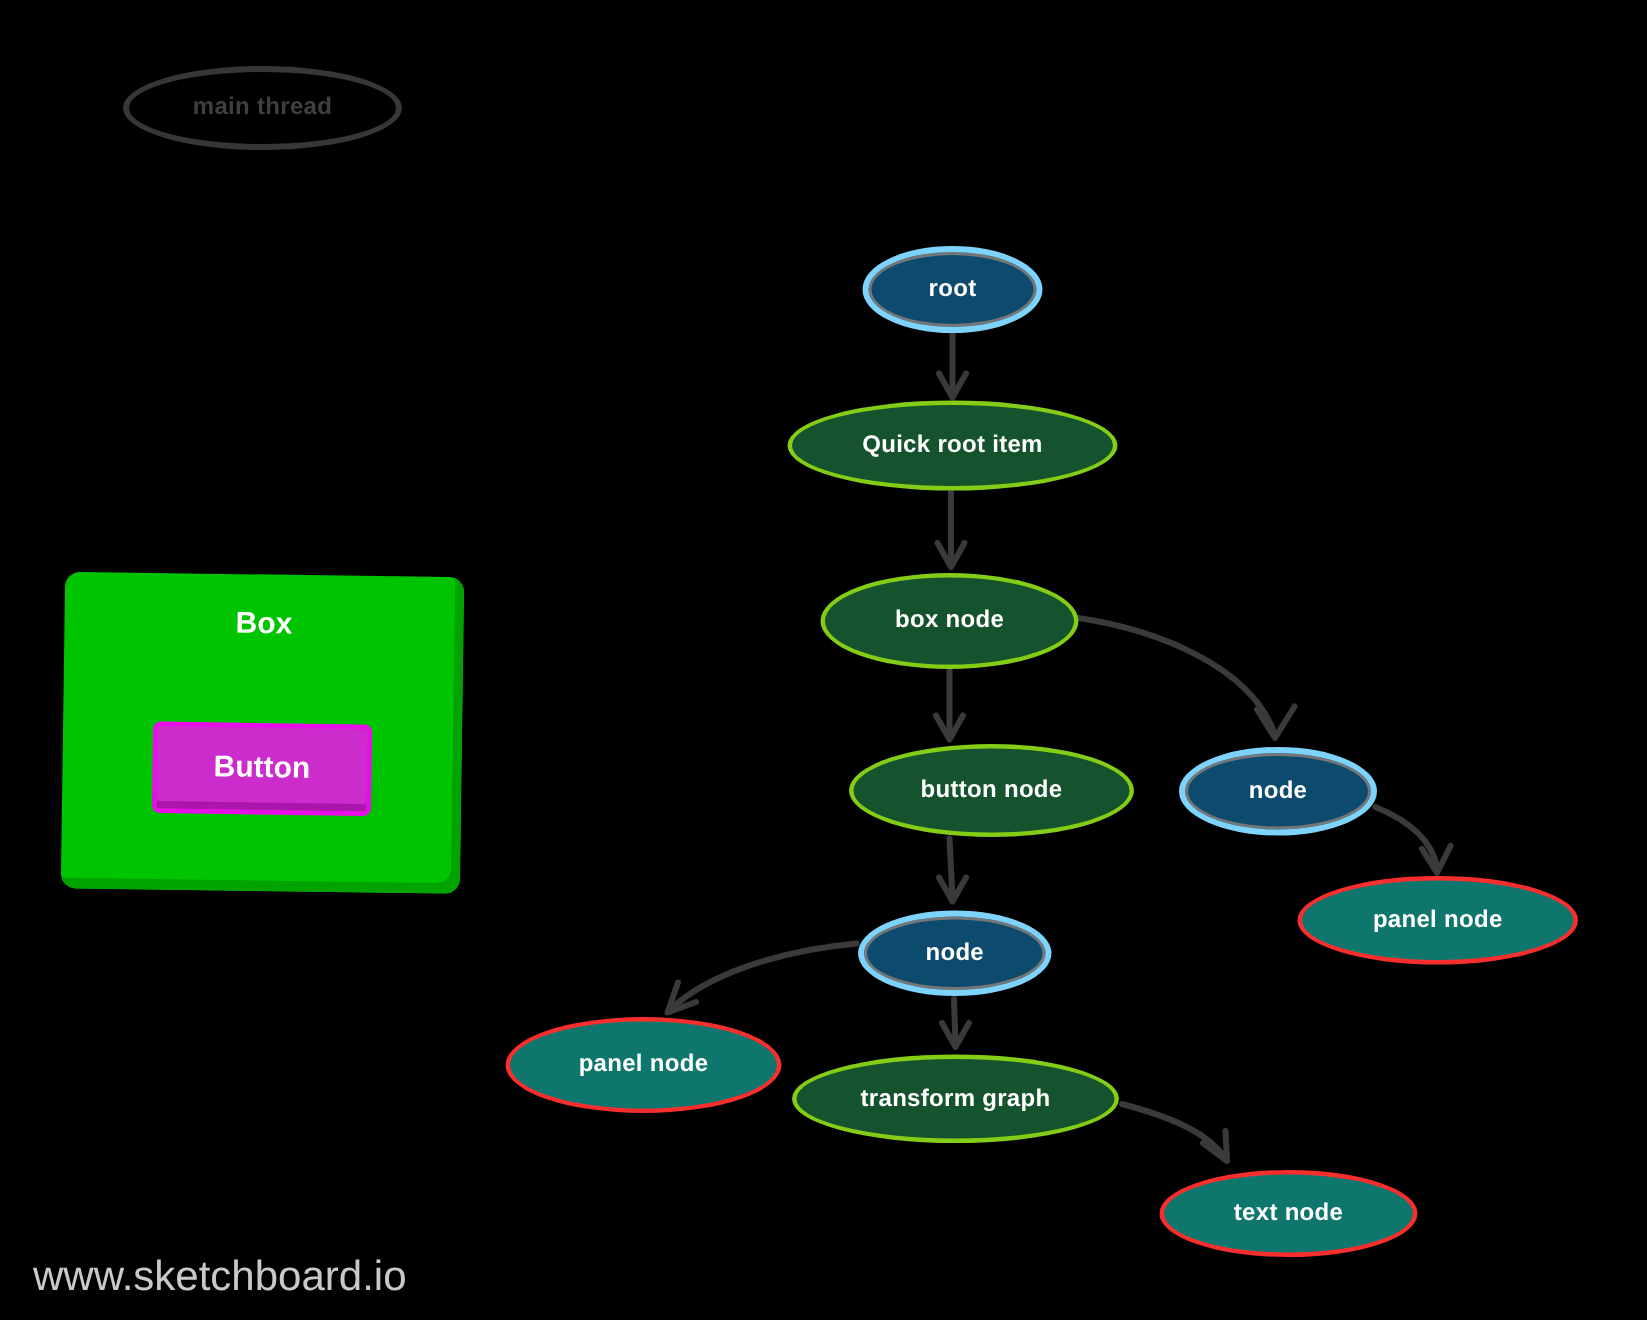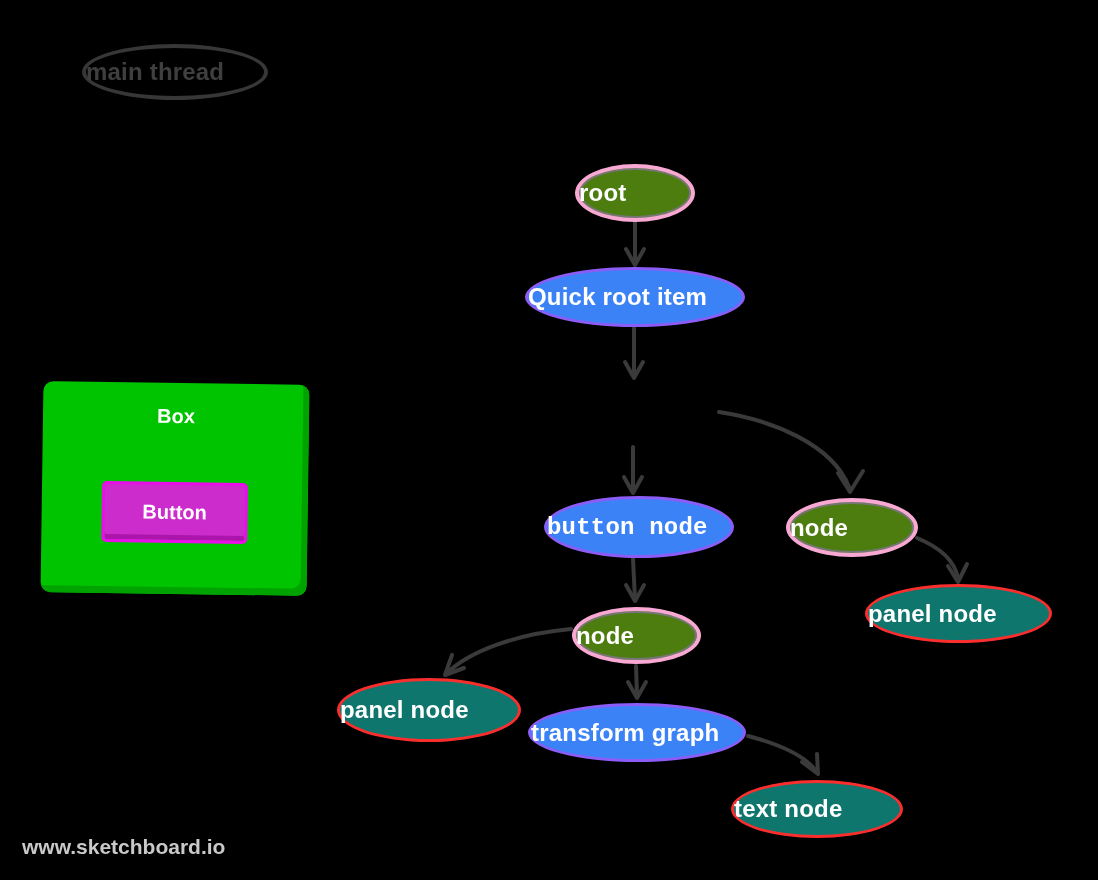--- a/index.html
+++ b/index.html
@@ -22,48 +22,48 @@
     stroke: #3a3a3a;
     stroke-width: 4;
     stroke-linecap: round;
     stroke-linejoin: round;
   }
   .node, .thread {
     position: absolute;
     border-radius: 50%;
     display: flex;
     align-items: center;
-    justify-content: flex-start;
+    justify-content: center;
     box-sizing: border-box;
     font-weight: 700;
-    font-size: 24px;
+    font-size: 16px;
     letter-spacing: 0.2px;
     white-space: nowrap;
   }
   .thread {
     border: 4px solid #373737;
     color: #3f3f3f;
     background: transparent;
   }
   .node { color: #ffffff; }
-  .node.blue { background: #3b82f6; border: 3px solid #8b5cf6; }
+  .node.blue { background: #14532d; border: 3px solid #84cc16; }
   .node.red  { background: #0f766e; border: 3px solid #fb2e2e; }
-  .node.gray { background: #4d7c0f; border: 4px solid #f9a8d4; box-shadow: inset 0 0 0 2px #767676; }
+  .node.gray { background: #0c4a6e; border: 4px solid #7dd3fc; box-shadow: inset 0 0 0 2px #767676; }
 
   .thread-main  { left: 82px;  top: 44px; width: 186px; height: 56px; }
   .thread-scene { left: 520px; top: 41px; width: 256px; height: 62px; }
 
   .n-root        { left: 575px; top: 164px; width: 120px; height: 58px; }
   .n-quick       { left: 525px; top: 267px; width: 220px; height: 60px; }
   .n-box         { left: 547px; top: 382px; width: 172px; height: 64px; }
-  .n-button      { left: 544px; top: 496px; width: 190px; height: 62px; font-family: Liberation Mono, monospace; }
+  .n-button      { left: 566px; top: 496px; width: 190px; height: 62px; }
   .n-node-mid    { left: 572px; top: 607px; width: 129px; height: 57px; }
   .n-panel-left  { left: 337px; top: 678px; width: 184px; height: 64px; }
   .n-transform   { left: 528px; top: 703px; width: 218px; height: 59px; }
-  .n-text        { left: 731px; top: 780px; width: 172px; height: 58px; }
+  .n-text        { left: 773px; top: 780px; width: 172px; height: 58px; }
   .n-node-right  { left: 786px; top: 498px; width: 132px; height: 59px; }
   .n-panel-right { left: 865px; top: 584px; width: 187px; height: 59px; }
 
   .ui-box {
     position: absolute;
     left: 42px; top: 383px;
     width: 266px; height: 211px;
     background: #00c400;
     border-radius: 10px;
     transform: rotate(0.8deg);
@@ -90,22 +90,22 @@
     align-items: center;
     justify-content: center;
     color: #ffffff;
     font-weight: 700;
     font-size: 20px;
   }
   .watermark {
     position: absolute;
     left: 22px; top: 835px;
     color: #c9c9c9;
-    font-size: 21px;
-    font-weight: 700;
+    font-size: 28px;
+    font-weight: 400;
   }
 </style>
 </head>
 <body>
 
 <div class="canvas">
 
   <svg class="edges" viewBox="0 0 1098 880">
     <g>
       <path d="M635,222 L635,263"></path>
@@ -155,20 +155,23 @@
       <span>Button</span>
     </div>
   </div>
 
   <div class="node gray n-root">
     <span>root</span>
   </div>
   <div class="node blue n-quick">
     <span>Quick root item</span>
   </div>
+  <div class="node blue n-box">
+    <span>box node</span>
+  </div>
   <div class="node blue n-button">
     <span>button node</span>
   </div>
   <div class="node gray n-node-mid">
     <span>node</span>
   </div>
   <div class="node red n-panel-left">
     <span>panel node</span>
   </div>
   <div class="node blue n-transform">

